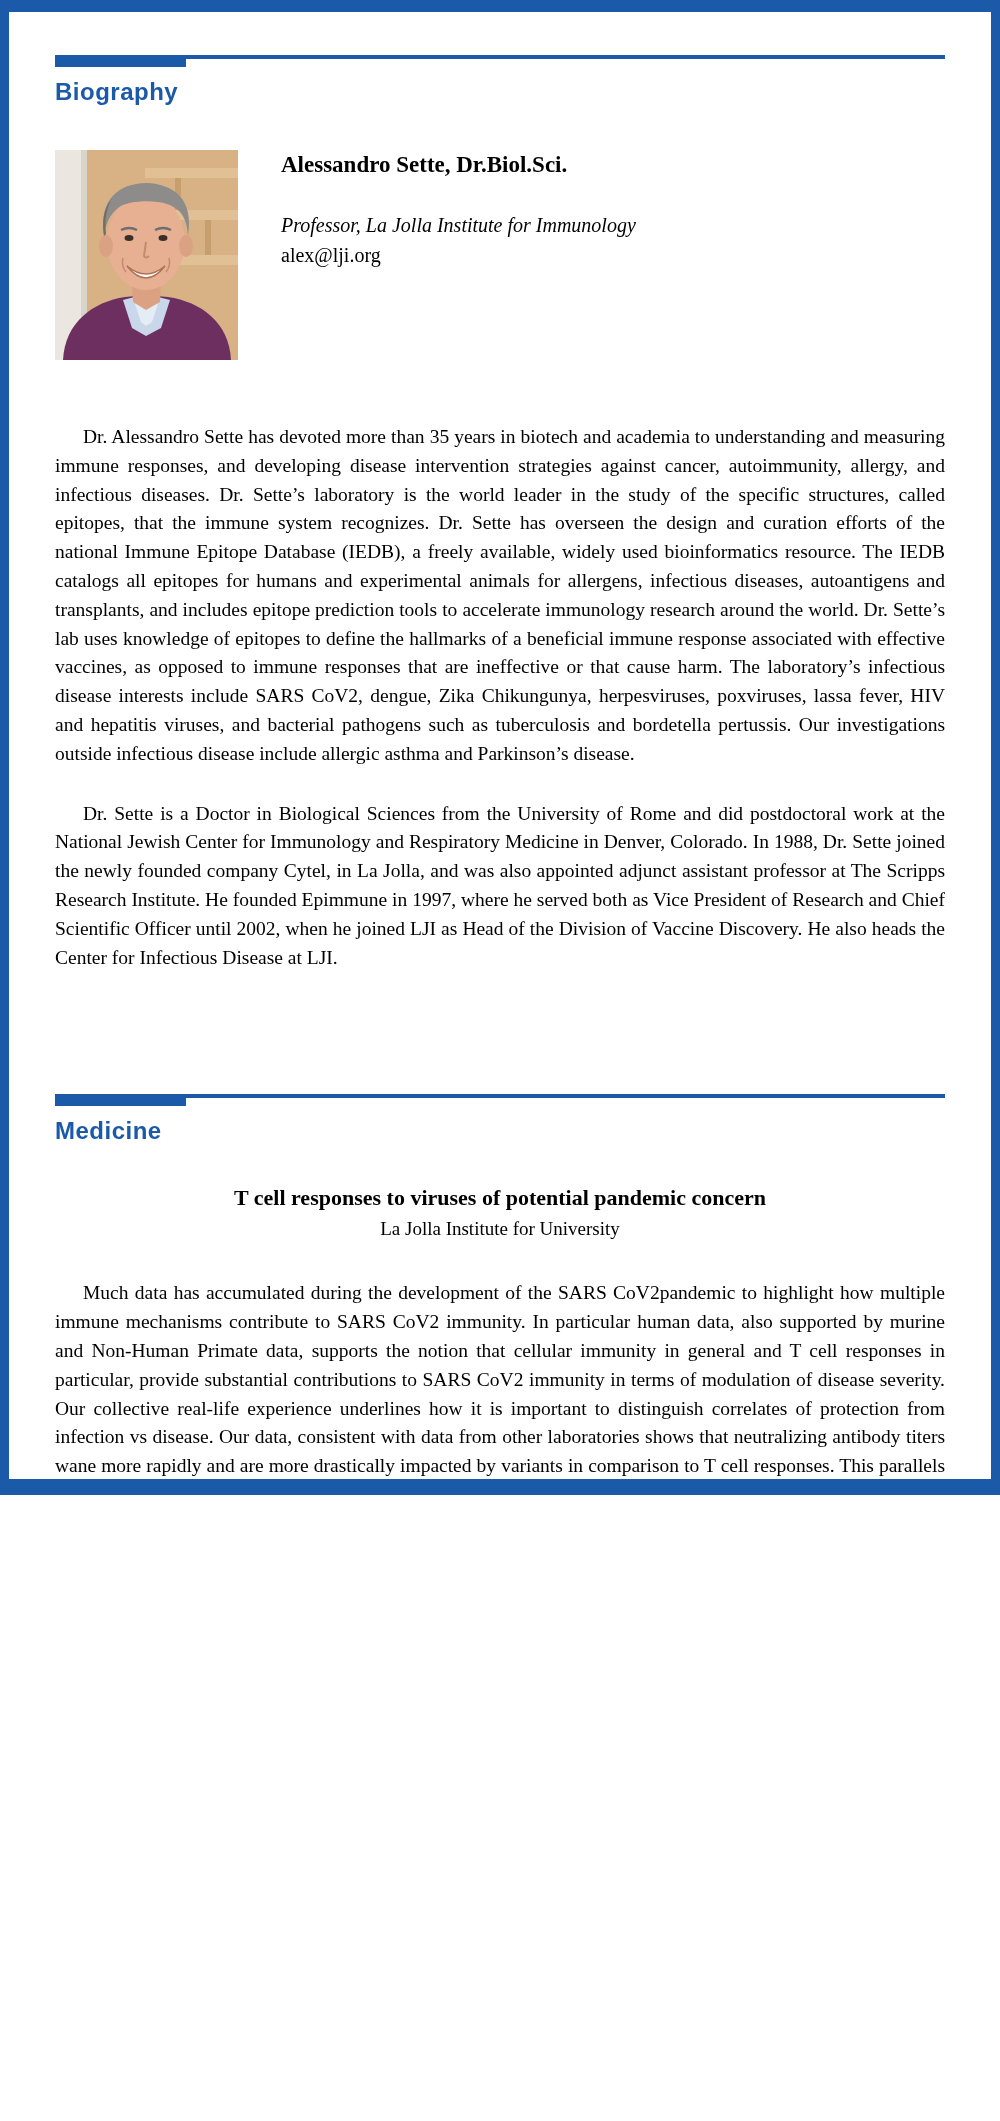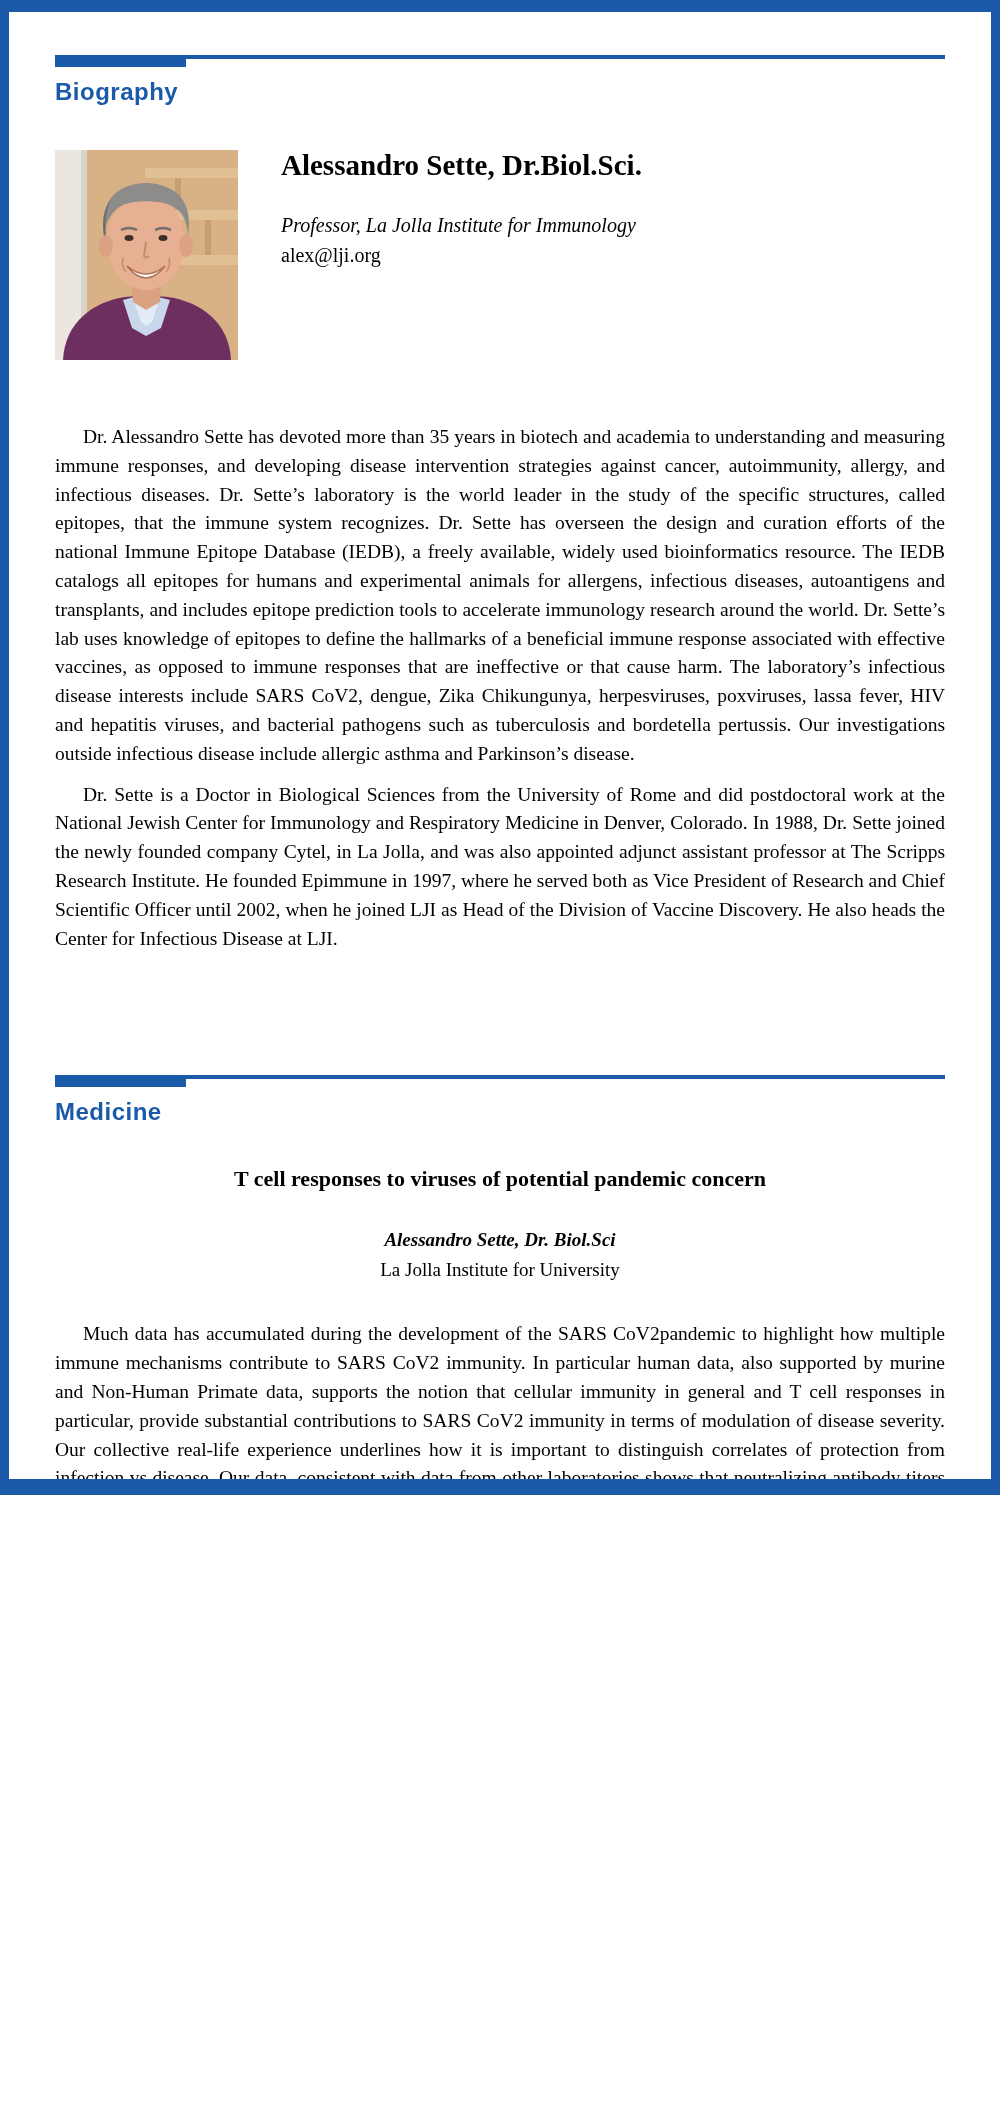--- a/index.html
+++ b/index.html
@@ -37,36 +37,36 @@
     color: var(--accent);
     letter-spacing: 0.5px;
   }
 
   .profile { display: flex; margin-top: 44px; }
   .photo-wrap { width: 183px; height: 210px; flex: 0 0 auto; }
   .photo-wrap svg { display: block; width: 183px; height: 210px; }
   .profile-text { margin-left: 43px; padding-top: 2px; }
   .person-name {
     font-weight: bold;
-    font-size: 29px;
+    font-size: 23px;
     line-height: 26px;
     margin: 0;
   }
   .person-role { margin-top: 32px; font-size: 20px; line-height: 30px; font-style: italic; }
   .person-email { font-size: 20px; line-height: 30px; }
 
   .body-par {
     margin: 0;
     font-size: 19.5px;
     line-height: 28.8px;
     text-align: justify;
     text-indent: 28px;
   }
   .par-1 { margin-top: 63px; }
-  .par-2 { margin-top: 12px; }
+  .par-2 { margin-top: 31px; }
 
   .abstract-title {
     margin-top: 40px;
     text-align: center;
     font-weight: bold;
     font-size: 22px;
     line-height: 26px;
   }
   .abstract-author {
     margin-top: 36px;
@@ -152,20 +152,19 @@
 
     <div class="rule rule-2">
       <div class="thin"></div>
       <div class="thick"></div>
     </div>
 
     <div class="section-heading">Medicine</div>
 
     <div class="abstract-title">T cell responses to viruses of potential pandemic concern</div>
 
-    <div class="abstract-author">Alessandro Sette, Dr. Biol.Sci</div>
 
     <div class="abstract-affiliation">La Jolla Institute for University</div>
 
     <p class="body-par abstract-body">Much data has accumulated during the development of the SARS CoV2pandemic to highlight how multiple immune mechanisms contribute to SARS CoV2 immunity. In particular human data, also supported by murine and Non-Human Primate data, supports the notion that cellular immunity in general and T cell responses in particular, provide substantial contributions to SARS CoV2 immunity in terms of modulation of disease severity. Our collective real-life experience underlines how it is important to distinguish correlates of protection from infection vs disease. Our data, consistent with data from other laboratories shows that neutralizing antibody titers wane more rapidly and are more drastically impacted by variants in comparison to T cell responses. This parallels the observations at the population level that protection from infection wanes more rapidly than protection from severe disease, and is more impacted by SARS CoV2 variants. The more recent evolution of the pandemic illustrates how both booster vaccinations and previous infections contribute to generation and maintenance of an “immunity wall”. To gain more insight on these issues, we have developed a T cell-based assay strategy that can evaluate infection/vaccination history. Utilizing this immunodiagnostic assay, we show that the response patterns observed in 2nd half of 2022 vaccinees are consistent with high rates of asymptomatic infections, even in the absence of reported infections. Parallel ongoing characterization of breakthrough symptomatic infections suggest a dynamic interplay between preexisting immunity and immunological effects of reinfection. We will also review several pieces of evidence for HuCoV-specific cross-reactive T cells role in prevention of symptomatic COVID-19, and our recent studies illustrating how crossreactivity of human T cell lines (TCL) specific for OC43 and NL63 epitope is predicted by sequence conservation. Based on these results, we submit that vaccines including T cell antigens, broadly conserved across different viruses of pandemic interest could be considered, in parallel with antibody inducing strategies, as a broad strategy for preparedness against viral families of potential pandemic concern.</p>
 
   </div>
 </div>
 
 </body></html>

